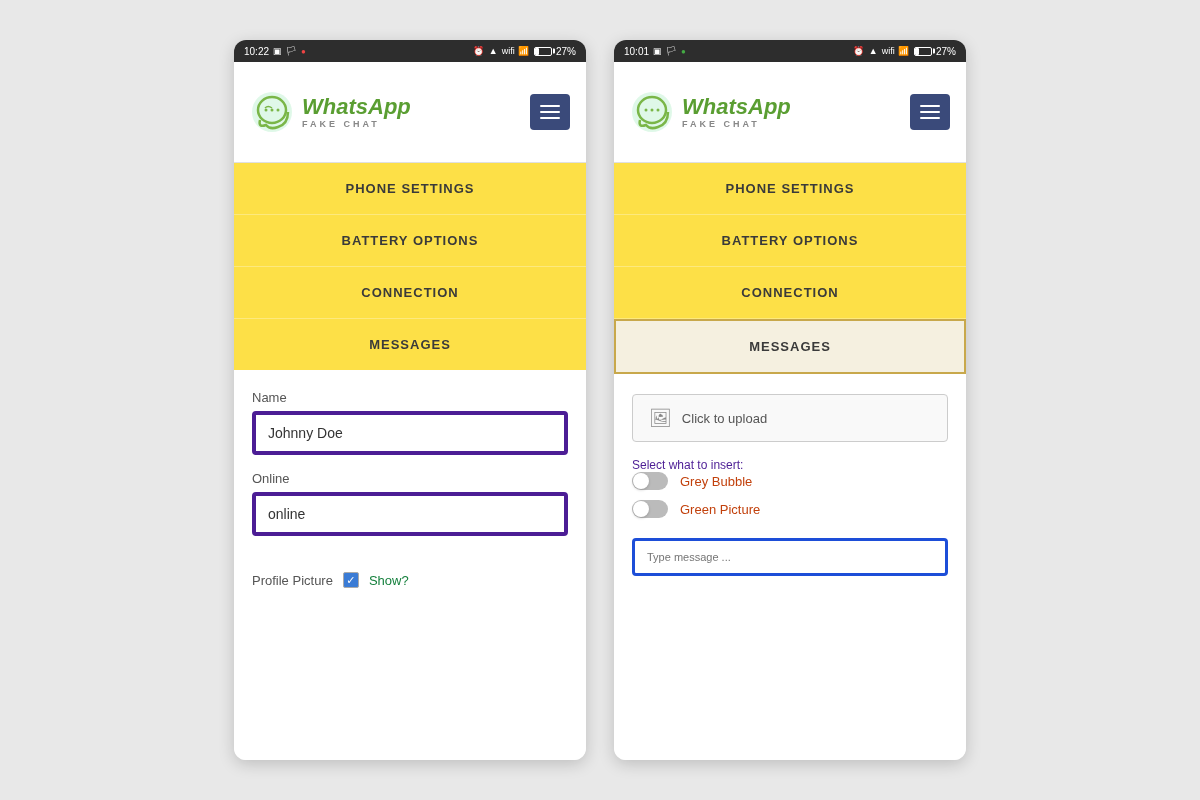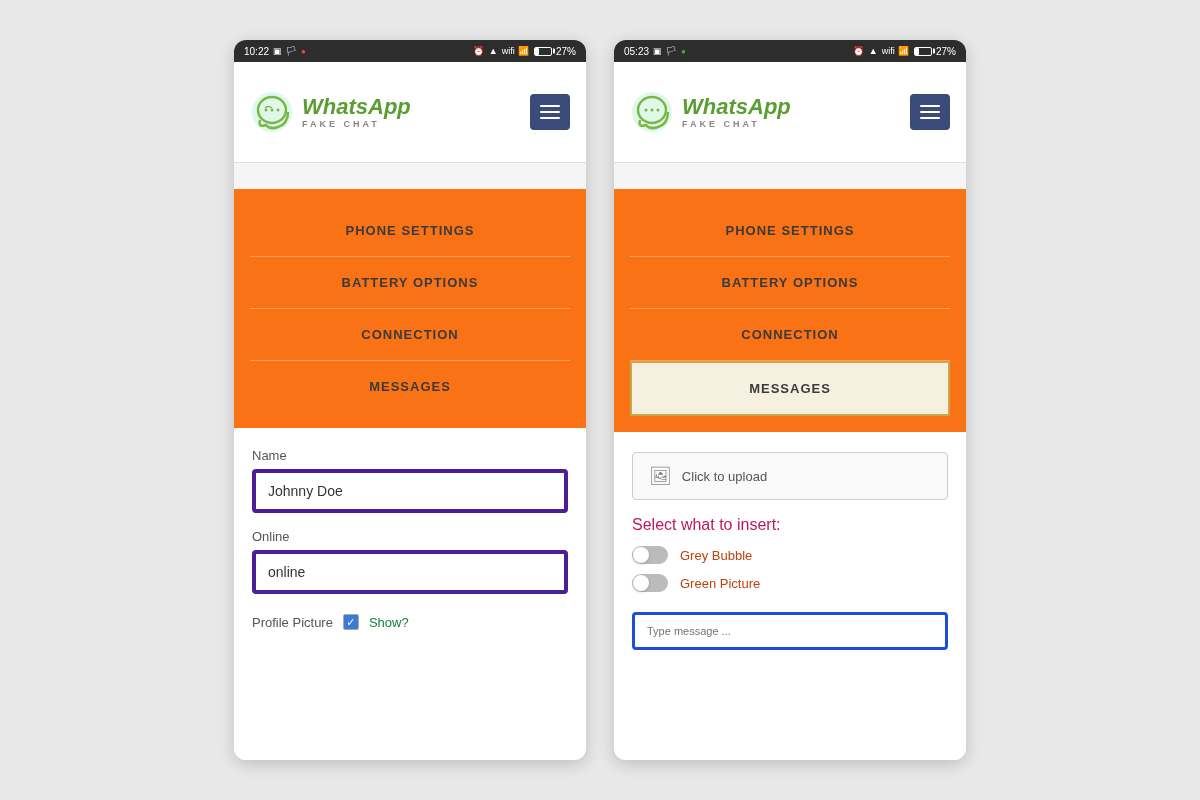--- a/index.html
+++ b/index.html
@@ -131,23 +131,22 @@
     .menu-line {
       display: block;
       width: 20px;
       height: 2px;
       background: #fff;
       border-radius: 2px;
     }
 
     
     .menu-panel {
-      background: #f97316;
-      padding: 16px;
-      margin-top: 26px;
+      background: #fde047;
+      padding: 0;
     }
     .menu-item {
       padding: 18px 16px;
       text-align: center;
       font-size: 13px;
       font-weight: bold;
       letter-spacing: 1px;
       color: #3a3a3a;
       cursor: pointer;
       border-bottom: 1px solid rgba(255,255,255,0.3);
@@ -183,21 +182,21 @@
       font-size: 14px;
       color: #333;
       background: #fff;
       margin-bottom: 16px;
       outline: none;
     }
     .profile-pic-row {
       display: flex;
       align-items: center;
       gap: 10px;
-      margin-top: 4px;
+      margin-top: 20px;
     }
     .profile-pic-label {
       font-size: 13px;
       color: #555;
     }
     .checkbox-icon {
       width: 16px;
       height: 16px;
       border: 1px solid #aaa;
       background: #3a7bd5;
@@ -228,23 +227,23 @@
       cursor: pointer;
       margin-bottom: 16px;
       font-size: 13px;
       color: #555;
     }
     .upload-icon {
       font-size: 18px;
       color: #888;
     }
     .select-label {
-      font-size: 16px;
-      color: #be185d;
-      margin-bottom: 12px;
+      font-size: 12px;
+      color: #4c1d95;
+      margin-bottom: 0;
     }
     .toggle-row {
       display: flex;
       align-items: center;
       gap: 12px;
       margin-bottom: 10px;
     }
     .toggle {
       width: 36px;
       height: 18px;
@@ -350,21 +349,21 @@
         <div class="checkbox-icon"></div>
         <span class="show-label">Show?</span>
       </div>
     </div>
   </div>
 
   <div class="phone-container">
 
     <div class="status-bar">
       <div class="status-bar-left">
-        <span>05:23</span>
+        <span>10:01</span>
         <span class="status-icon">▣</span>
         <span class="status-icon">🏳</span>
         <span class="status-icon" style="color:#4a4;font-size:8px;">●</span>
       </div>
       <div class="status-bar-right">
         <span class="status-icon">⏰</span>
         <span class="status-icon">▲</span>
         <span class="status-icon">wifi</span>
         <span class="status-icon">📶</span>
         <div class="battery-bar">

